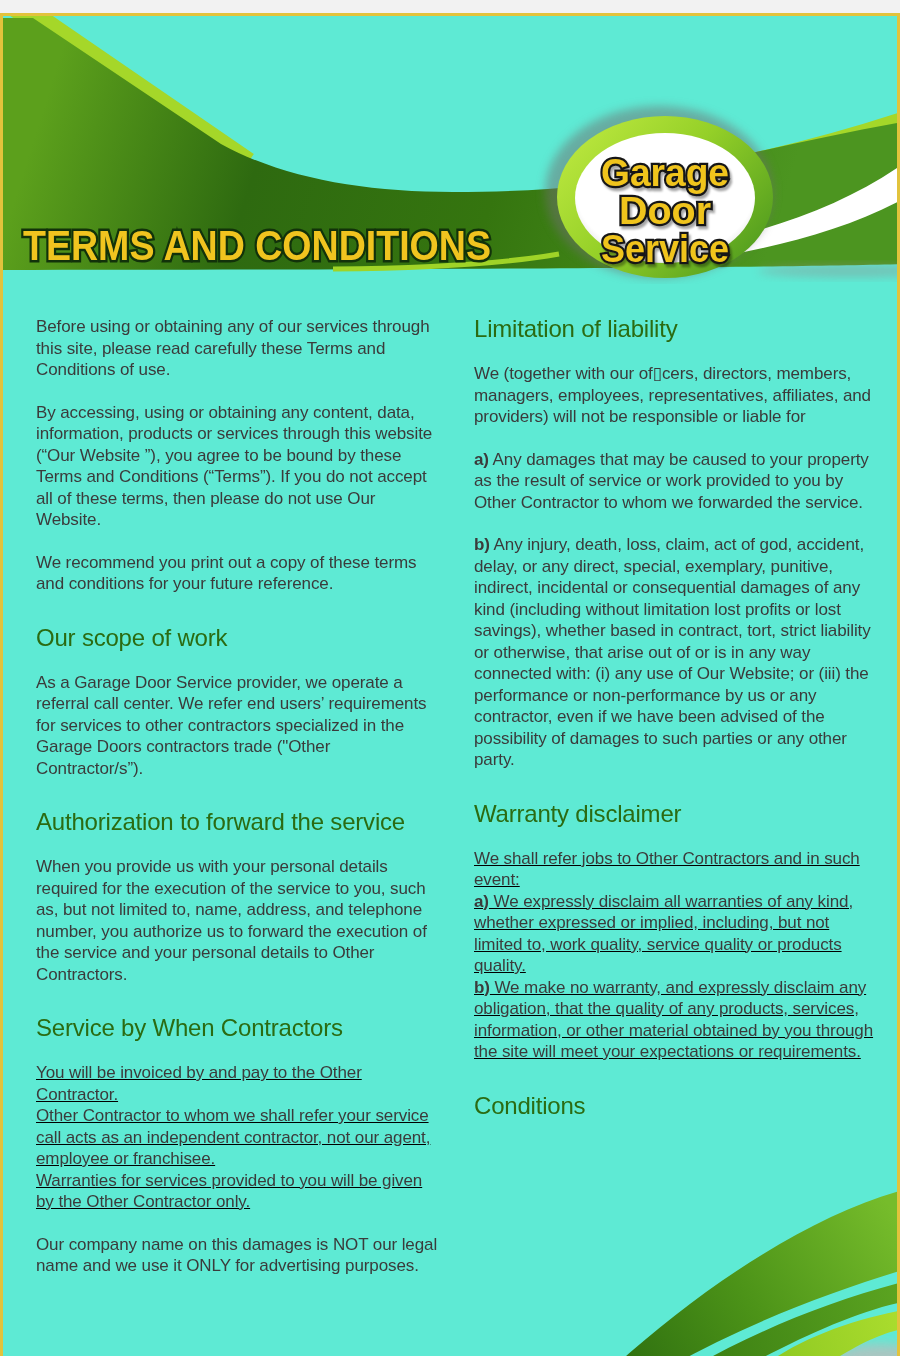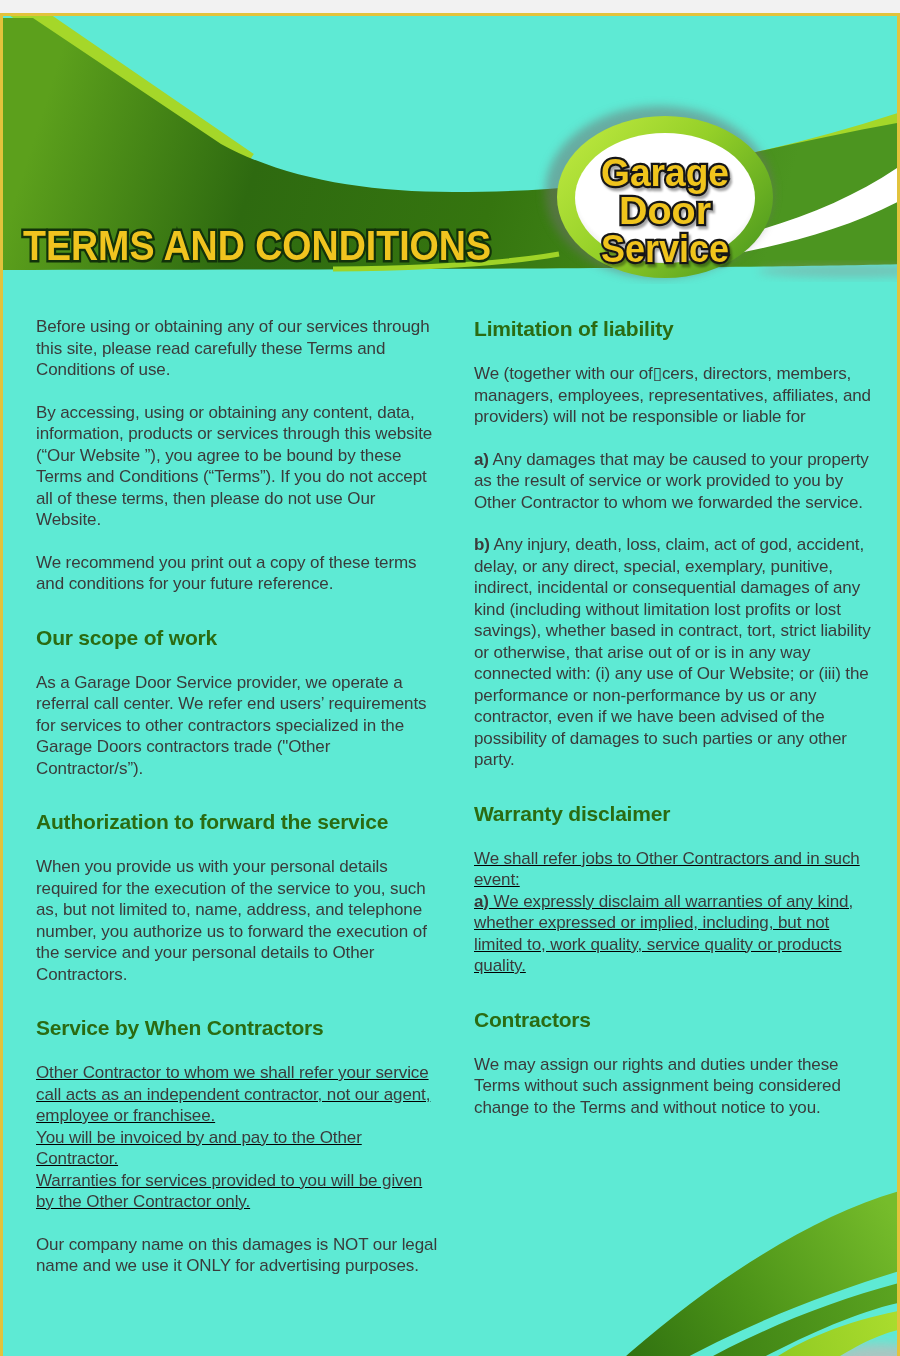--- a/index.html
+++ b/index.html
@@ -23,22 +23,22 @@
   }
   .col { flex:1; min-width:0; }
   .col p {
     margin:0 0 21px 0;
     font-size:17px; line-height:21.5px;
     color:#3b3b3b;
     letter-spacing:-0.1px;
   }
   .col h2 {
     margin:30px 0 22px 0;
-    font-size:21px; line-height:25px;
-    color:#2b6b12; font-weight:bold;
+    font-size:24px; line-height:25px;
+    color:#2b6b12; font-weight:normal;
     letter-spacing:-0.2px;
   }
   .col h2:first-child { margin-top:0; }
   .tight { margin:0 0 21px 0;text-decoration:underline; }
   .tight p { margin:0; }
   .lead { font-weight:bold; }
   svg text { font-family:"Liberation Sans", sans-serif; }
 </style>
 </head>
 <body>
@@ -111,41 +111,41 @@
       <p>We recommend you print out a copy of these terms and conditions for your future reference.</p>
 
       <h2>Our scope of work</h2>
       <p>As a Garage Door Service provider, we operate a referral call center. We refer end users’ requirements for services to other contractors specialized in the Garage Doors contractors trade ("Other Contractor/s”).</p>
 
       <h2>Authorization to forward the service</h2>
       <p>When you provide us with your personal details required for the execution of the service to you, such as, but not limited to, name, address, and telephone number, you authorize us to forward the execution of the service and your personal details to Other Contractors.</p>
 
       <h2>Service by When Contractors</h2>
       <div class="tight">
+        <p>You will be invoiced by and pay to the Other Contractor.</p>
         <p>Other Contractor to whom we shall refer your service call acts as an independent contractor, not our agent, employee or franchisee.</p>
-        <p>You will be invoiced by and pay to the Other Contractor.</p>
         <p>Warranties for services provided to you will be given by the Other Contractor only.</p>
       </div>
       <p>Our company name on this damages is NOT our legal name and we use it ONLY for advertising purposes.</p>
     </div>
 
     <div class="col">
       <h2>Limitation of liability</h2>
       <p>We (together with our of▯cers, directors, members, managers, employees, representatives, affiliates, and providers) will not be responsible or liable for</p>
       <p><b class="lead">a)</b><span> Any damages that may be caused to your property as the result of service or work provided to you by Other Contractor to whom we forwarded the service.</span></p>
       <p><b class="lead">b)</b><span> Any injury, death, loss, claim, act of god, accident, delay, or any direct, special, exemplary, punitive, indirect, incidental or consequential damages of any kind (including without limitation lost profits or lost savings), whether based in contract, tort, strict liability or otherwise, that arise out of or is in any way connected with: (i) any use of Our Website; or (iii) the performance or non-performance by us or any contractor, even if we have been advised of the possibility of damages to such parties or any other party.</span></p>
 
       <h2>Warranty disclaimer</h2>
       <div class="tight">
         <p>We shall refer jobs to Other Contractors and in such event:</p>
         <p><b class="lead">a)</b><span> We expressly disclaim all warranties of any kind, whether expressed or implied, including, but not limited to, work quality, service quality or products quality.</span></p>
+        <p><b class="lead">b)</b><span> We make no warranty, and expressly disclaim any obligation, that the quality of any products, services, information, or other material obtained by you through the site will meet your expectations or requirements.</span></p>
       </div>
 
-      <h2>Contractors</h2>
-      <p>We may assign our rights and duties under these Terms without such assignment being considered change to the Terms and without notice to you.</p>
+      <h2>Conditions</h2>
     </div>
 
   </div>
 
   <svg class="footer-art" width="900" height="270" viewBox="0 0 900 270">
     <defs>
       <linearGradient id="gBig" gradientUnits="userSpaceOnUse" x1="880" y1="100" x2="620" y2="270">
         <stop offset="0%" stop-color="#76bc2b"></stop>
         <stop offset="55%" stop-color="#4c9318"></stop>
         <stop offset="100%" stop-color="#2f7010"></stop>

